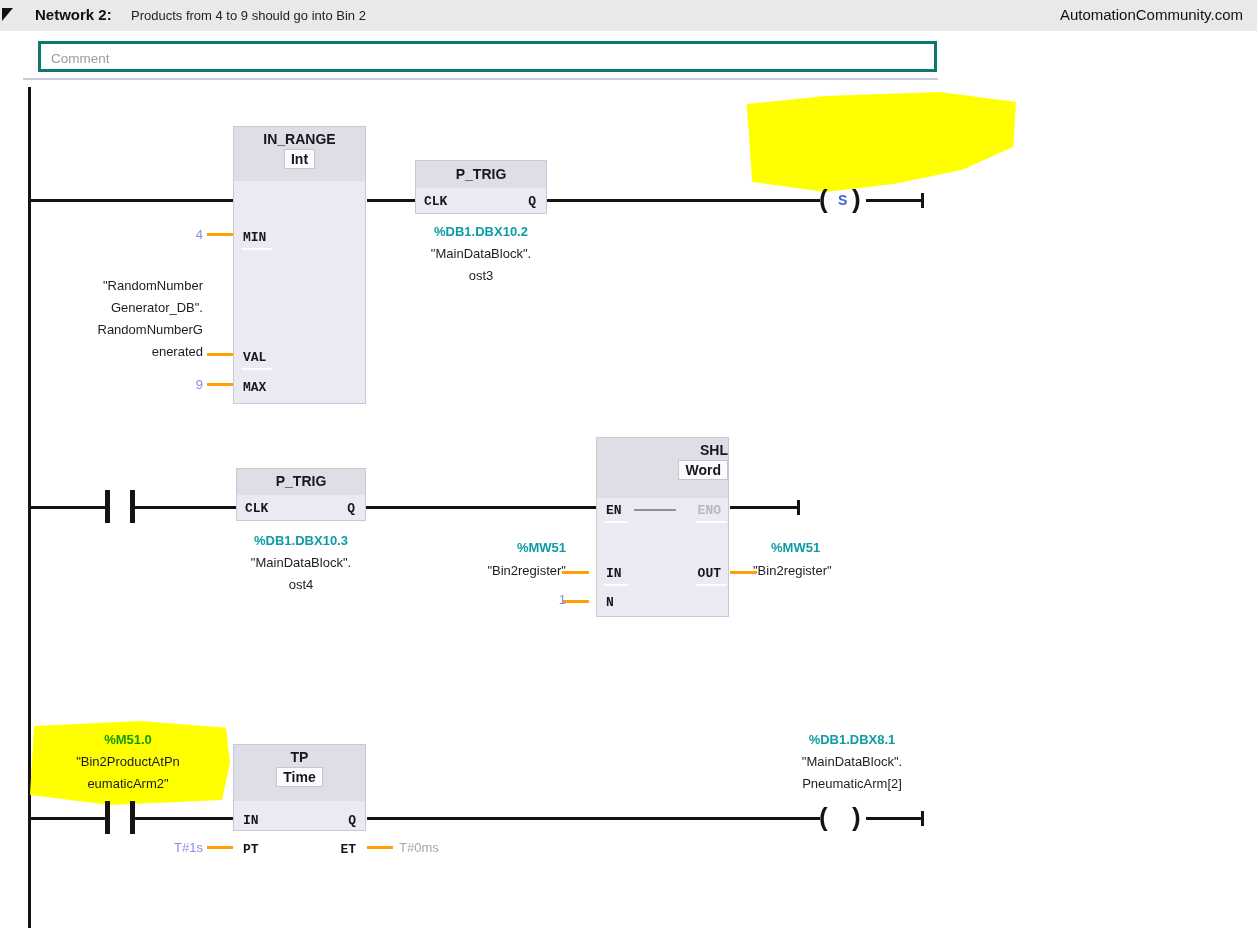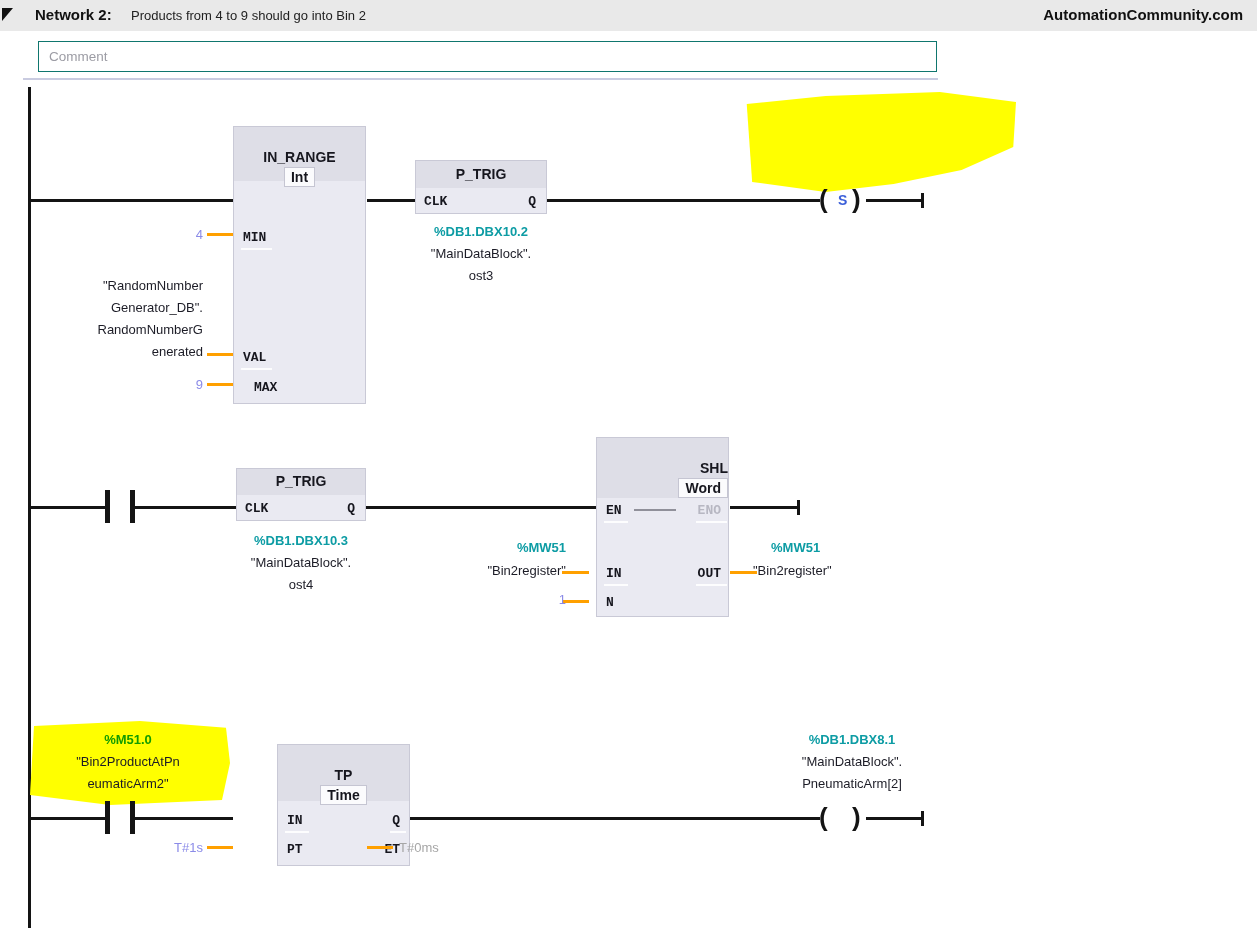--- a/index.html
+++ b/index.html
@@ -10,21 +10,21 @@
   html,body{margin:0;padding:0;background:#fff;}
   .stage{position:relative;width:1257px;height:928px;background:#fff;overflow:hidden;
          font-family:"Liberation Sans",sans-serif;color:var(--dark);}
   .wire{position:absolute;height:3px;background:var(--wire);}
   .rail{position:absolute;width:3px;background:var(--wire);}
   .tick{position:absolute;width:3px;height:15px;background:var(--wire);}
   .stub{position:absolute;height:3px;background:var(--orange);}
   .cbar{position:absolute;width:5px;height:33px;background:var(--wire);}
   .block{position:absolute;background:var(--body_bg);border:1px solid #C9C9D6;box-sizing:border-box;}
   .bhead{background:var(--header_bg);text-align:center;font-weight:bold;font-size:14px;color:#16161E;}
-  .btitle{padding-top:21px;line-height:18px;}
+  .btitle{padding-top:3px;line-height:18px;}
   .typebox{display:inline-block;background:#FBFBFD;border:1px solid #C5C5D2;
            padding:0 6px;font-weight:bold;font-size:14px;line-height:18px;margin-top:1px;}
   .pin{position:absolute;font-weight:bold;font-size:13px;line-height:15px;color:#16161E;font-family:Liberation Mono, monospace;}
   .pin.gray{color:#B7B7C2;}
   .pin.ul::after{content:"";position:absolute;left:-2px;right:-6px;bottom:-5px;height:2px;
                  background:rgba(255,255,255,.9);}
   .txt{position:absolute;font-size:13px;line-height:22px;}
   .tcenter{text-align:center;} .tright{text-align:right;}
   .addr{font-weight:bold;color:var(--teal);}
   .addr.green{color:var(--green);}
@@ -33,23 +33,23 @@
   .tgray{position:absolute;font-size:13px;line-height:16px;color:var(--gray);}
   .paren{position:absolute;font-weight:bold;font-size:26px;line-height:26px;color:var(--wire);}
   .coil-letter{position:absolute;font-weight:bold;font-size:14px;line-height:16px;color:var(--blue);}
   .hl{position:absolute;background:var(--highlight);}
   .dash{position:absolute;height:2px;background:#90909A;}
   .netbar{position:absolute;left:0;top:0;width:1257px;height:31px;background:var(--bar_bg);}
   .tri{position:absolute;left:2px;top:8px;width:0;height:0;
        border-top:13px solid #111;border-right:11px solid transparent;}
   .netlabel{position:absolute;left:35px;top:6px;font-weight:bold;font-size:15px;color:#111;}
   .netdesc{position:absolute;left:131px;top:8px;font-size:13px;color:#222;}
-  .watermark{position:absolute;right:14px;top:6px;font-weight:bold;font-size:15px;color:#111;}
+  .watermark{position:absolute;right:14px;top:6px;font-weight:normal;font-size:15px;color:#111;}
   .comment{position:absolute;left:38px;top:41px;width:899px;height:31px;background:#fff;
-           border:1px solid #0f766e;box-sizing:border-box;font-size:13.5px;line-height:29px;
+           border:3px solid #0f766e;box-sizing:border-box;font-size:13.5px;line-height:29px;
            color:#9C9CA4;padding-left:10px;}
   .sep{position:absolute;left:23px;top:78px;width:915px;height:2px;background:#C9CBE0;}
 </style>
 </head>
 <body>
 
 <div class="stage">
 
   <div class="netbar">
     <div class="tri"></div>
@@ -72,21 +72,21 @@
   <div class="wire" style="left:866px;top:199px;width:57px;"></div>
   <div class="tick" style="left:921px;top:193px;"></div>
 
   <div class="block" style="left:233px;top:126px;width:133px;height:278px;">
     <div class="bhead" style="height:54px;">
       <div class="btitle">IN_RANGE</div>
       <span class="typebox">Int</span>
     </div>
     <div class="pin ul" style="left:9px;top:103px;">MIN</div>
     <div class="pin ul" style="left:9px;top:223px;">VAL</div>
-    <div class="pin" style="left:20px;top:253px;">MAX</div>
+    <div class="pin" style="left:9px;top:253px;">MAX</div>
   </div>
 
   <div class="stub" style="left:207px;top:233px;width:26px;"></div>
   <div class="stub" style="left:207px;top:353px;width:26px;"></div>
   <div class="stub" style="left:207px;top:383px;width:26px;"></div>
 
   <div class="num tright" style="left:43px;top:227px;width:160px;text-align:right;">4</div>
   <div class="txt tright opr" style="left:23px;top:275px;width:180px;">
     <div>"RandomNumber</div>
     <div>Generator_DB".</div>
@@ -169,21 +169,21 @@
   <div class="tick" style="left:921px;top:811px;"></div>
 
   <div class="txt tcenter" style="left:33px;top:729px;width:190px;">
     <div class="addr green">%M51.0</div>
     <div class="opr">"Bin2ProductAtPn</div>
     <div class="opr">eumaticArm2"</div>
   </div>
   <div class="cbar" style="left:105px;top:801px;"></div>
   <div class="cbar" style="left:130px;top:801px;"></div>
 
-  <div class="block" style="left:233px;top:744px;width:133px;height:122px;margin-left:44px;">
+  <div class="block" style="left:233px;top:744px;width:133px;height:87px;">
     <div class="bhead" style="height:56px;">
       <div class="btitle">TP</div>
       <span class="typebox">Time</span>
     </div>
     <div class="pin ul" style="left:9px;top:68px;">IN</div>
     <div class="pin ul" style="right:9px;top:68px;">Q</div>
     <div class="pin" style="left:9px;top:97px;">PT</div>
     <div class="pin" style="right:9px;top:97px;">ET</div>
   </div>
 

